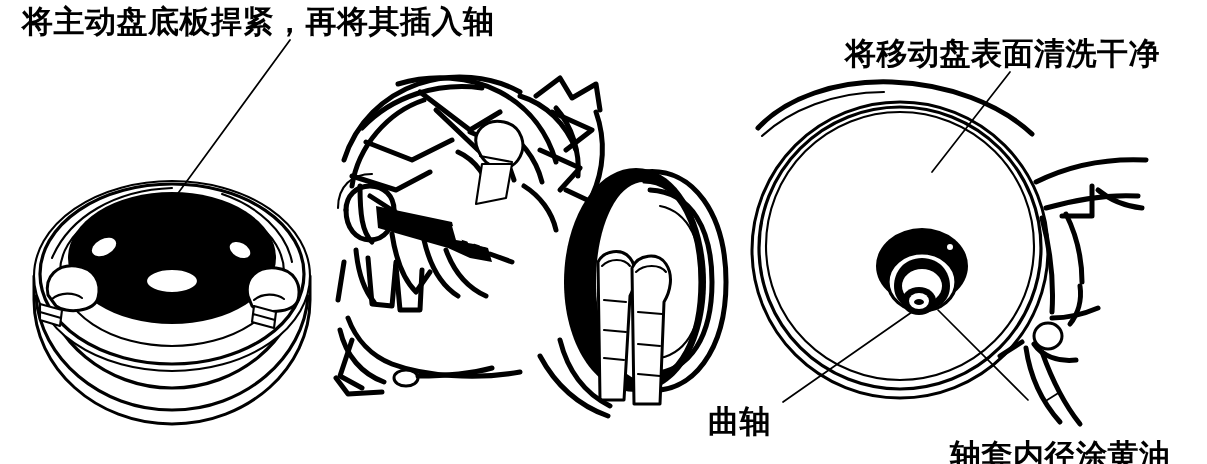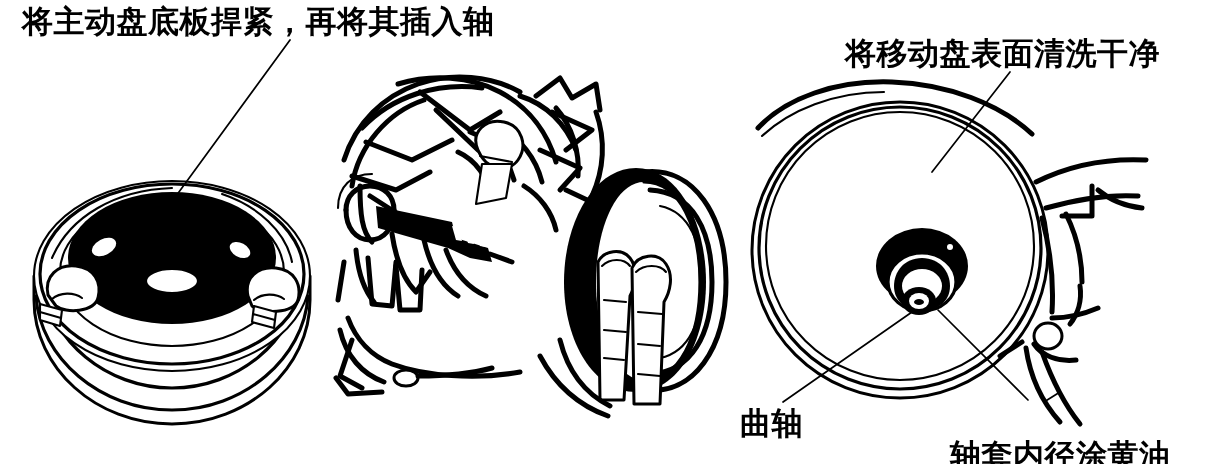--- a/index.html
+++ b/index.html
@@ -30,21 +30,21 @@
     position: absolute;
     color: #000000;
     font-family: "DejaVu Serif", "Liberation Serif", serif;
     font-weight: 700;
     white-space: nowrap;
     line-height: 1;
     letter-spacing: 0.5px;
   }
   #cap-left  { left: 22px;  top: 6px;   font-size: 31px; }
   #cap-top-right { left: 845px; top: 38px;  font-size: 31px; }
-  #cap-crank { left: 740px; top: 408px; font-size: 31px; }
+  #cap-crank { left: 708px; top: 408px; font-size: 31px; font-family: Liberation Mono, monospace; }
   #cap-grease{ left: 950px; top: 412px; font-size: 31px; margin-top: 28px; }
 </style>
 </head>
 <body>
 
 <div id="figure-root">
 
   <svg id="figure-svg" viewBox="0 0 1207 464" xmlns="http://www.w3.org/2000/svg">
 
     <defs>

